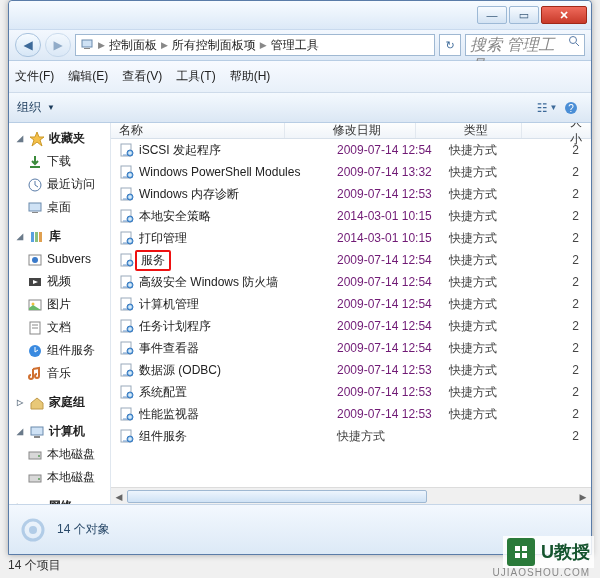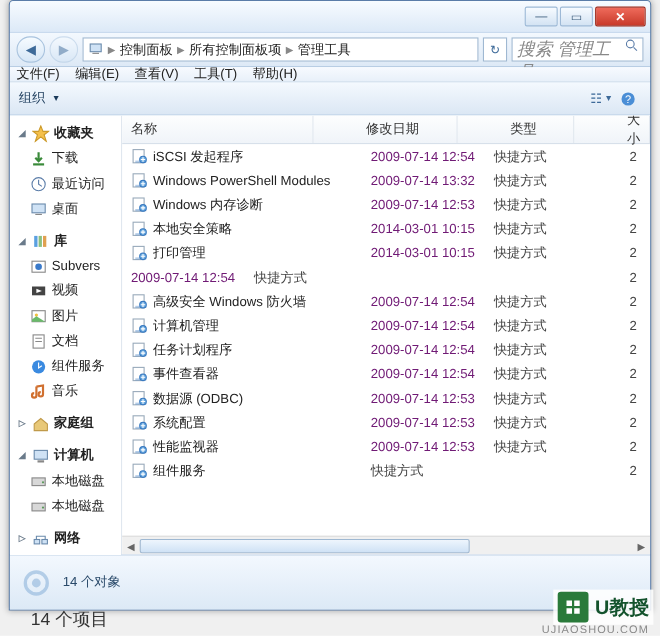--- a/index.html
+++ b/index.html
@@ -15,40 +15,40 @@
 
 .navbar { height:32px; background:linear-gradient(#f3f8fe,#dde9f6); display:flex; align-items:center; padding:0 6px; gap:4px; border-top:1px solid #c9daee; border-bottom:1px solid #b8cde4; }
 .nav-arrow { width:26px; height:24px; border-radius:12px; background:linear-gradient(#f6fbff,#d6e6f6); border:1px solid #a9c3de; display:flex; align-items:center; justify-content:center; color:#3d6a99; font-size:12px; }
 .nav-arrow.fwd { opacity:.5; }
 .breadcrumb { flex:1; height:22px; background:#fff; border:1px solid #9fb8d2; display:flex; align-items:center; font-size:12px; padding:0 4px; color:#222; }
 .bc-sep { color:#888; margin:0 4px; font-size:9px; }
 .bc-refresh { width:22px; height:22px; border:1px solid #9fb8d2; background:#fff; display:flex; align-items:center; justify-content:center; font-size:11px; color:#3d6a99; }
 .searchbox { width:120px; height:22px; background:#fff; border:1px solid #9fb8d2; display:flex; align-items:flex-start; padding:0 4px; font-size:16px; color:#888; font-style:italic; }
 .searchbox svg { margin-left:auto; }
 
-.menubar { height:14px; background:linear-gradient(#f7faff,#e8f0f9); display:flex; align-items:center; padding:0 6px; gap:14px; font-size:12px; color:#222; border-bottom:1px solid #cedbea; }
+.menubar { height:32px; background:linear-gradient(#f7faff,#e8f0f9); display:flex; align-items:center; padding:0 6px; gap:14px; font-size:12px; color:#222; border-bottom:1px solid #cedbea; }
 .menuitem { cursor:default; }
 
 .toolbar { height:30px; background:linear-gradient(#f4f9fe,#dbe7f4); display:flex; align-items:center; padding:0 8px; font-size:12px; color:#1a3a5a; border-bottom:1px solid #b8cde4; }
 .toolbar-left { display:flex; align-items:center; gap:4px; }
 .tb-drop { font-size:8px; margin-left:2px; }
 .toolbar-spacer { flex:1; }
 .tb-btn { width:24px; height:22px; display:flex; align-items:center; justify-content:center; color:#3d6a99; }
 
 .body-area { flex:1; display:flex; background:#fff; overflow:hidden; }
 
 .sidebar { width:102px; background:#fff; border-right:1px solid #e0e7ef; overflow-y:auto; font-size:12px; padding:4px 0; }
 .sb-group-hdr { display:flex; align-items:center; gap:4px; padding:3px 6px; color:#222; font-weight:bold; }
 .sb-item { display:flex; align-items:center; gap:4px; padding:3px 4px 3px 18px; color:#222; white-space:nowrap; overflow:hidden; }
 .sb-ico { width:16px; height:16px; flex-shrink:0; display:inline-flex; align-items:center; justify-content:center; }
 .sb-tri { font-size:8px; color:#6a7a8a; width:10px; text-align:center; }
 .sb-spacer { height:6px; }
 
 .filearea { flex:1; display:flex; flex-direction:column; overflow:hidden; }
-.columns { height:26px; background:linear-gradient(#fdfefe,#f0f4f9); border-bottom:1px solid #d7e0ea; display:flex; font-size:12px; color:#333;gap:40px; }
+.columns { height:16px; background:linear-gradient(#fdfefe,#f0f4f9); border-bottom:1px solid #d7e0ea; display:flex; font-size:12px; color:#333;gap:40px; }
 .col { border-right:1px solid #e2e8ef; padding:3px 8px; display:flex; align-items:center; }
 .col-name { width:218px; }
 .col-date { width:112px; }
 .col-type { width:80px; }
 .col-size { flex:1; text-align:right; }
 
 .filelist { flex:1; overflow:auto; }
 .row { display:flex; height:22px; align-items:center; font-size:12px; color:#222; }
 .cell-name { width:218px; display:flex; align-items:center; gap:4px; padding-left:8px; }
 .cell-date { width:112px; padding-left:8px; color:#701a75; }
@@ -58,21 +58,21 @@
 .hl { border:2px solid #e11; border-radius:2px; padding:0 4px; margin-left:-4px; }
 
 .hscroll { height:17px; background:#f0f0f0; border-top:1px solid #dcdcdc; position:relative; }
 .hscroll-thumb { position:absolute; left:16px; top:2px; width:300px; height:13px; background:linear-gradient(#eef5fd,#cfe2f5); border:1px solid #9fb8d2; border-radius:2px; }
 .hscroll-arr { position:absolute; top:0; width:16px; height:17px; display:flex; align-items:center; justify-content:center; font-size:9px; color:#666; }
 .hscroll-arr.l { left:0; } .hscroll-arr.r { right:0; }
 
 .statusbar { height:50px; background:linear-gradient(#f3f8fe,#dce9f6); border-top:1px solid #c6d6e8; display:flex; align-items:center; padding:0 10px; font-size:12px; color:#2a4a6a; gap:10px; }
 .status-ico { width:28px; height:28px; }
 
-.bottom-status { position:absolute; left:8px; bottom:4px; font-size:16px; color:#333;margin-left:20px; }
+.bottom-status { position:absolute; left:8px; bottom:4px; font-size:12px; color:#333; }
 
 .watermark { position:absolute; right:6px; bottom:10px; display:flex; align-items:center; gap:6px; background:rgba(255,255,255,.85); padding:2px 4px; }
 .wm-badge { width:28px; height:28px; background:#2a7a3a; border-radius:3px; display:flex; align-items:center; justify-content:center; }
 .wm-txt { font-size:18px; font-weight:bold; color:#14532d; }
 .wm-sub { position:absolute; right:10px; bottom:0px; font-size:10px; color:#888; letter-spacing:1px; }
 .ico-generic { fill:#cfe2f5; stroke:#6a8aac; }
 </style>
 </head>
 <body>
 
@@ -371,20 +371,29 @@
                   <circle cx="11" cy="11" r="3" fill="#6aaae0" stroke="#3a7ac0"></circle>
                   <path d="M11 9v4M9 11h4" stroke="#fff"></path>
                 </svg></span>
               <span>打印管理</span>
             </div>
             <div class="cell-date">2014-03-01 10:15</div>
             <div class="cell-type">快捷方式</div>
             <div class="cell-size">2</div>
           </div>
           <div class="row">
+            <div class="cell-name">
+              <span class="file-ico"><svg width="16" height="16">
+                  <rect x="2" y="2" width="10" height="12" fill="#fff" stroke="#9ab"></rect>
+                  <rect x="4" y="12" width="10" height="2" fill="#6a9ad0" opacity=".5"></rect>
+                  <circle cx="11" cy="11" r="3" fill="#6aaae0" stroke="#3a7ac0"></circle>
+                  <path d="M11 9v4M9 11h4" stroke="#fff"></path>
+                </svg></span>
+              <span class="hl">服务</span>
+            </div>
             <div class="cell-date">2009-07-14 12:54</div>
             <div class="cell-type">快捷方式</div>
             <div class="cell-size">2</div>
           </div>
           <div class="row">
             <div class="cell-name">
               <span class="file-ico"><svg width="16" height="16">
                   <rect x="2" y="2" width="10" height="12" fill="#fff" stroke="#9ab"></rect>
                   <rect x="4" y="12" width="10" height="2" fill="#6a9ad0" opacity=".5"></rect>
                   <circle cx="11" cy="11" r="3" fill="#6aaae0" stroke="#3a7ac0"></circle>

